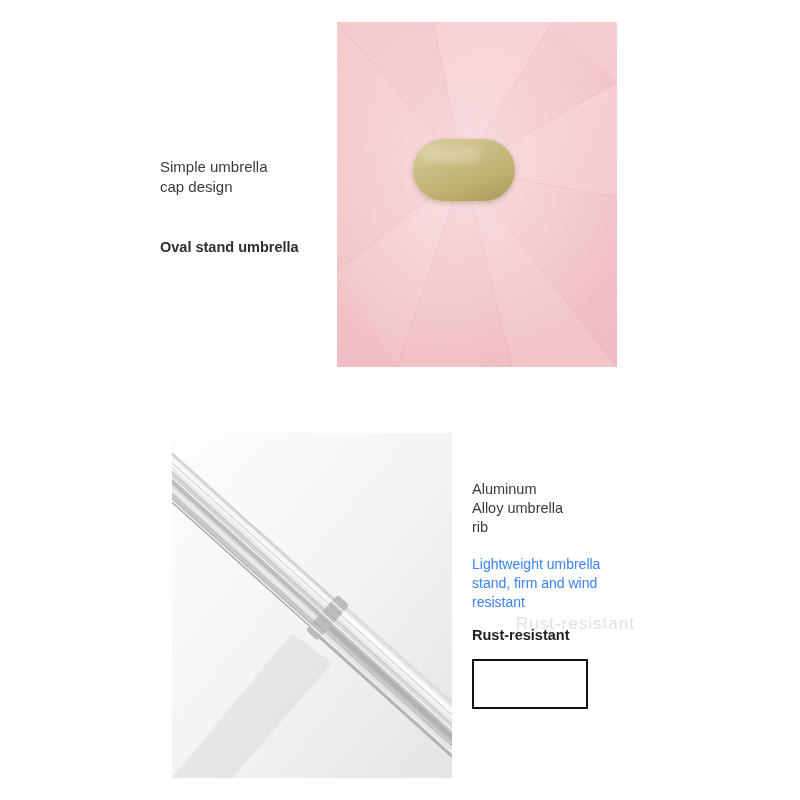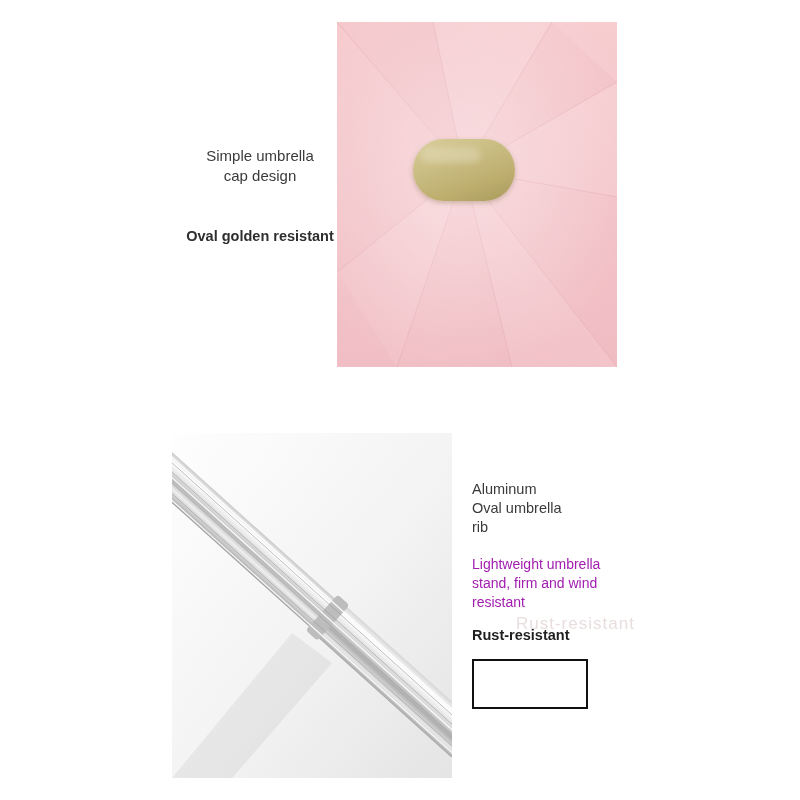--- a/index.html
+++ b/index.html
@@ -53,23 +53,22 @@
     width: 60px;
     height: 16px;
     border-radius: 10px;
     background: rgba(255,255,255,0.22);
     filter: blur(3px);
   }
 
   .sec1-text {
     position: absolute;
     left: 160px;
-    top: 146px;
+    top: 157px;
     width: 200px;
-    text-align: center;
   }
   .t-title {
     font-size: 15px;
     color: #3a3a3a;
     line-height: 20px;
     font-weight: 400;
     white-space: pre-line;
   }
   .t-sub {
     font-size: 14.5px;
@@ -110,21 +109,21 @@
     width: 230px;
   }
   .s2-title {
     font-size: 14.5px;
     color: #3a3a3a;
     line-height: 19px;
     white-space: pre-line;
   }
   .s2-body {
     font-size: 14px;
-    color: #a21caf;
+    color: #3b82f6;
     line-height: 19px;
     margin-top: 18px;
     white-space: pre-line;
   }
   .s2-bold {
     font-size: 14.5px;
     color: #1f1f1f;
     font-weight: bold;
     line-height: 19px;
     margin-top: 14px;
@@ -193,21 +192,21 @@
         <line x1="127" y1="148" x2="0" y2="0"></line>
       </g>
       <rect x="0" y="0" width="280" height="345" fill="url(#glow)"></rect>
     </svg>
     <div class="cap"></div>
   </div>
 
   <div class="sec1-text">
     <div class="t-title">Simple umbrella
 cap design</div>
-    <div class="t-sub">Oval golden resistant</div>
+    <div class="t-sub">Oval stand umbrella</div>
   </div>
 
   <div class="sec2-image">
     <svg class="rib-canvas" viewBox="0 0 280 345" preserveAspectRatio="none">
       <defs>
         <linearGradient id="bg2" x1="0" y1="0" x2="1" y2="1">
           <stop offset="0%" stop-color="#fefefe"></stop>
           <stop offset="55%" stop-color="#f3f3f3"></stop>
           <stop offset="100%" stop-color="#e4e4e4"></stop>
         </linearGradient>
@@ -249,21 +248,21 @@
       </g>
 
       <g opacity="0.10">
         <polygon points="0,345 120,200 160,230 60,345" fill="#777777"></polygon>
       </g>
     </svg>
   </div>
 
   <div class="sec2-text">
     <div class="s2-title">Aluminum
-Oval umbrella
+Alloy umbrella
 rib</div>
     <div class="s2-body">Lightweight umbrella
 stand, firm and wind
 resistant</div>
     <div class="s2-bold">Rust-resistant</div>
     <div class="s2-box"></div>
   </div>
 
   <div class="ghost-text">Rust-resistant</div>
 

